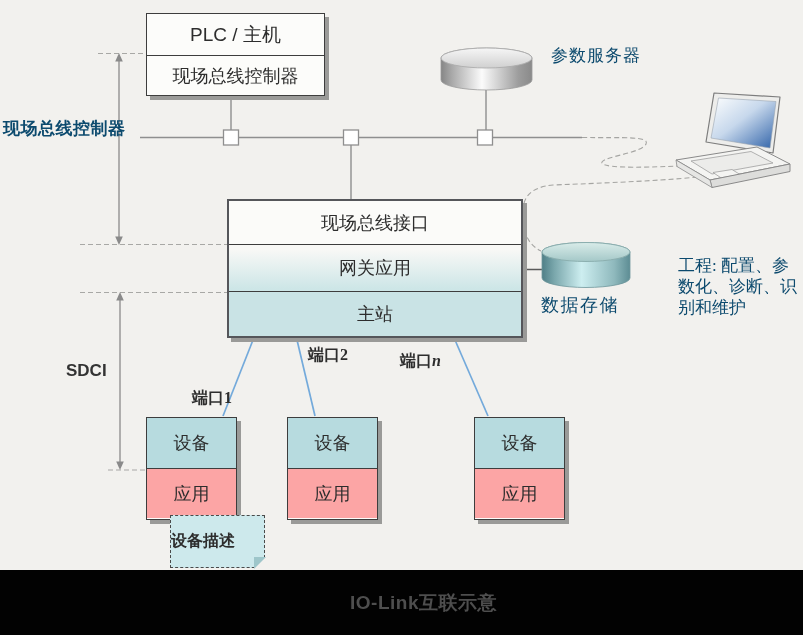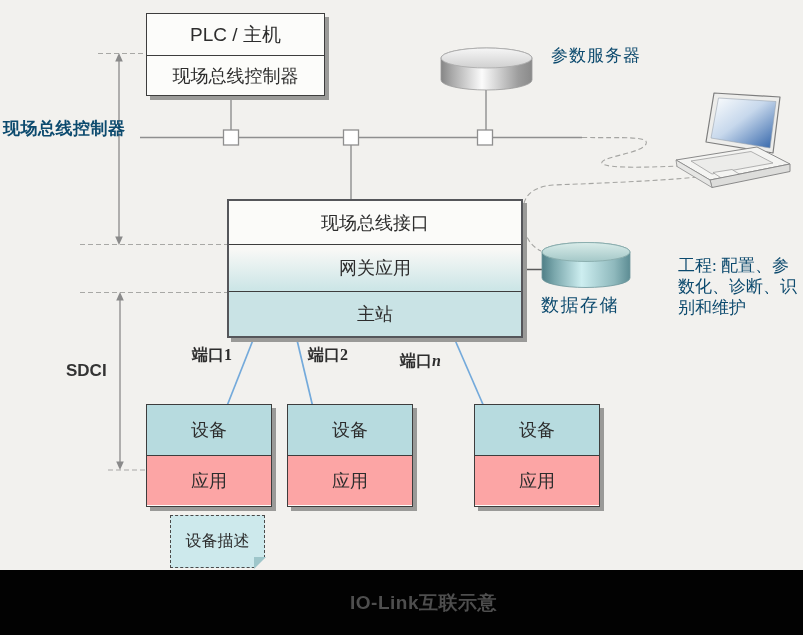--- a/index.html
+++ b/index.html
@@ -16,40 +16,40 @@
   
   .plc{left:146px;top:13px;width:179px;height:83px;}
   .plc .r1{height:41px;border-bottom:1.6px solid #3d3d3d;font-family:"Liberation Sans","DejaVu Sans",sans-serif;font-size:19px;}
   .plc .r2{height:39px;font-size:18px;}
   
   .gateway{left:227px;top:199px;width:296px;height:139px;border:2px solid #55565a;}
   .gateway .r1{height:43px;border-bottom:1.6px solid #3d3d3d;background:#fbfbf9;}
   .gateway .r2{height:46px;border-bottom:1.6px solid #3d3d3d;background:linear-gradient(#f8f8f6 10%,#cde6e7 95%);}
   .gateway .r3{height:44px;background:#c9e3e5;}
   
-  .device{width:126px;height:103px;top:404px;}
+  .device{width:91px;height:103px;top:417px;}
   .device .r1{height:50px;border-bottom:1.6px solid #3d3d3d;background:#b7dbdf;}
   .device .r2{height:49px;background:#fca5a5;}
   .dev1{left:146px;} .dev2{left:287px;} .dev3{left:474px;}
   
   .note{position:absolute;left:170px;top:515px;width:95px;height:53px;background:#cde9ec;
-        border:1.5px dashed #4a4a4a;box-sizing:border-box;display:flex;align-items:center;justify-content:center;
-        font-size:16px;}
+        border:1.5px dashed #4a4a4a;box-sizing:border-box;display:flex;align-items:center;justify-content:flex-start;
+        font-size:16px;font-weight:bold;}
   .note .fold{position:absolute;right:-1.5px;bottom:-1.5px;width:0;height:0;
         border-left:12px solid #9ec6ca;border-bottom:12px solid #f2f1ee;}
   
   .label{position:absolute;white-space:nowrap;color:#0c4a6e;}
   .lbl-fieldbus-int{left:3px;top:117px;font-size:17px;letter-spacing:.5px;font-weight:600;}
   .lbl-sdci{left:66px;top:361px;font-size:17px;font-family:"Liberation Sans","DejaVu Sans",sans-serif;font-weight:600;color:#333;}
   .lbl-param{left:551px;top:44px;font-size:17px;letter-spacing:1px;}
   .lbl-storage{left:541px;top:293px;font-size:18px;letter-spacing:1.5px;}
   .lbl-eng{left:678px;top:255px;font-size:17px;line-height:21px;white-space:normal;width:126px;}
   .port-label{position:absolute;top:345px;font-size:16px;font-weight:600;}
   .port-label i{font-family:"Liberation Serif",serif;font-weight:600;}
-  .p1{left:192px;} .p2{left:308px;} .p3{left:400px;margin-top:6px;}
+  .p1{left:192px;margin-top:43px;} .p2{left:308px;} .p3{left:400px;margin-top:6px;}
   
   .banner{position:absolute;left:0;top:570px;width:803px;height:65px;background:#020202;
           display:flex;align-items:center;justify-content:center;}
   .banner .title{font-family:"Liberation Sans","DejaVu Sans",sans-serif;font-weight:bold;
           font-size:19px;color:#4e4e4e;letter-spacing:.5px;margin-left:44px;}
 </style>
 </head>
 <body>
 
 <div class="stage">

